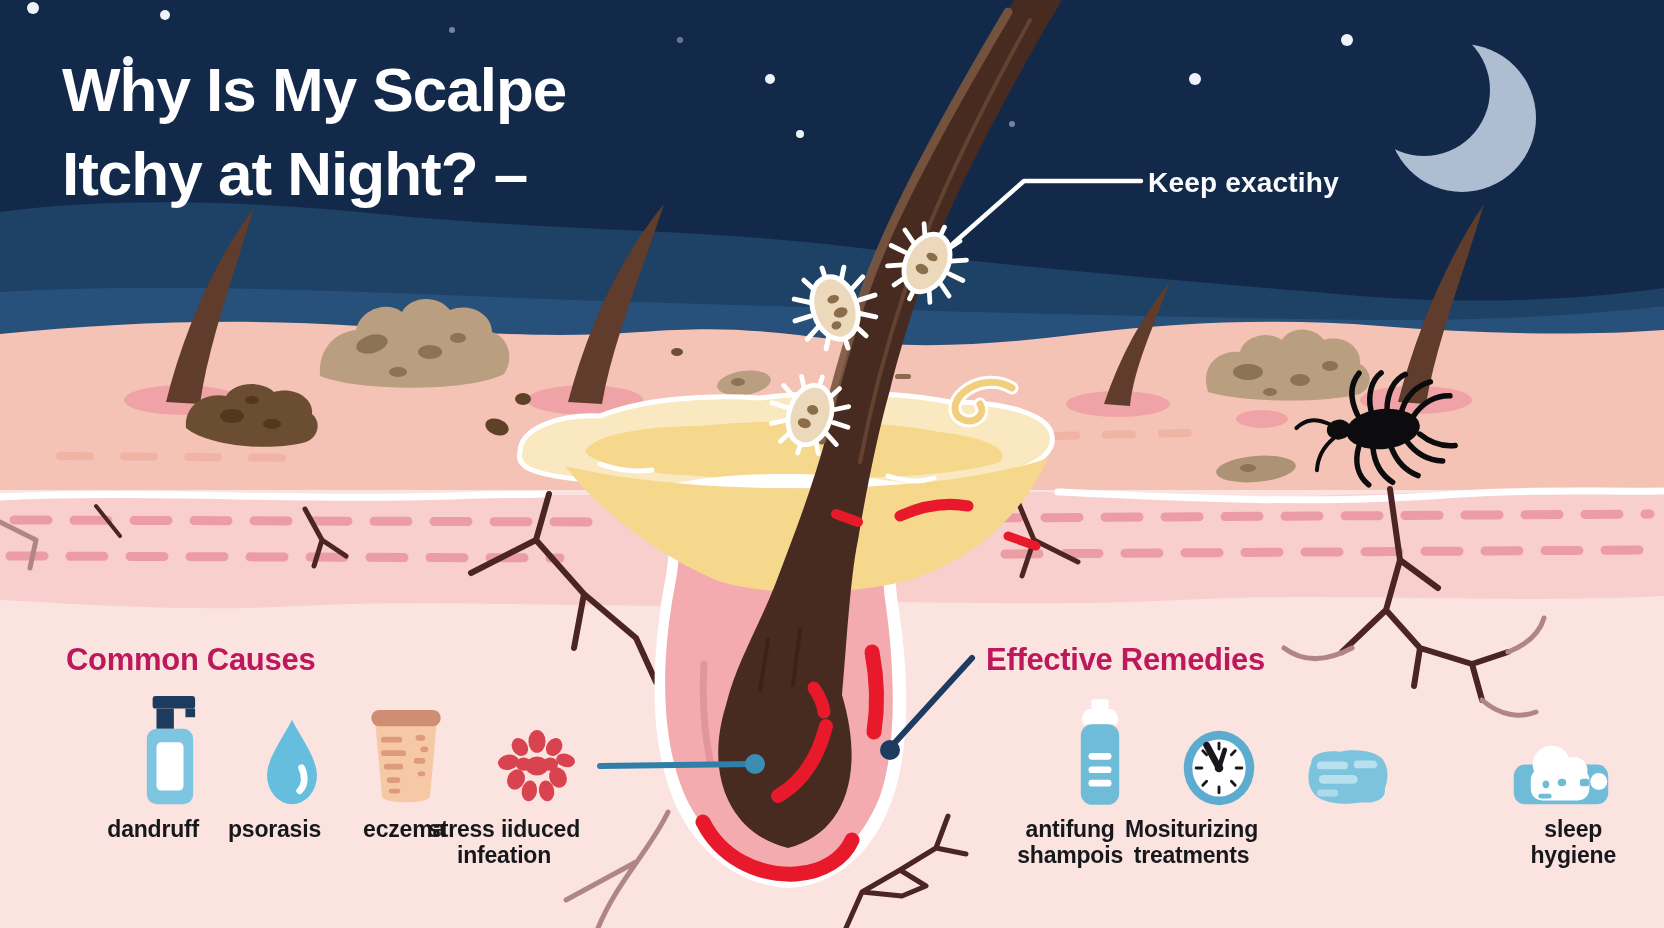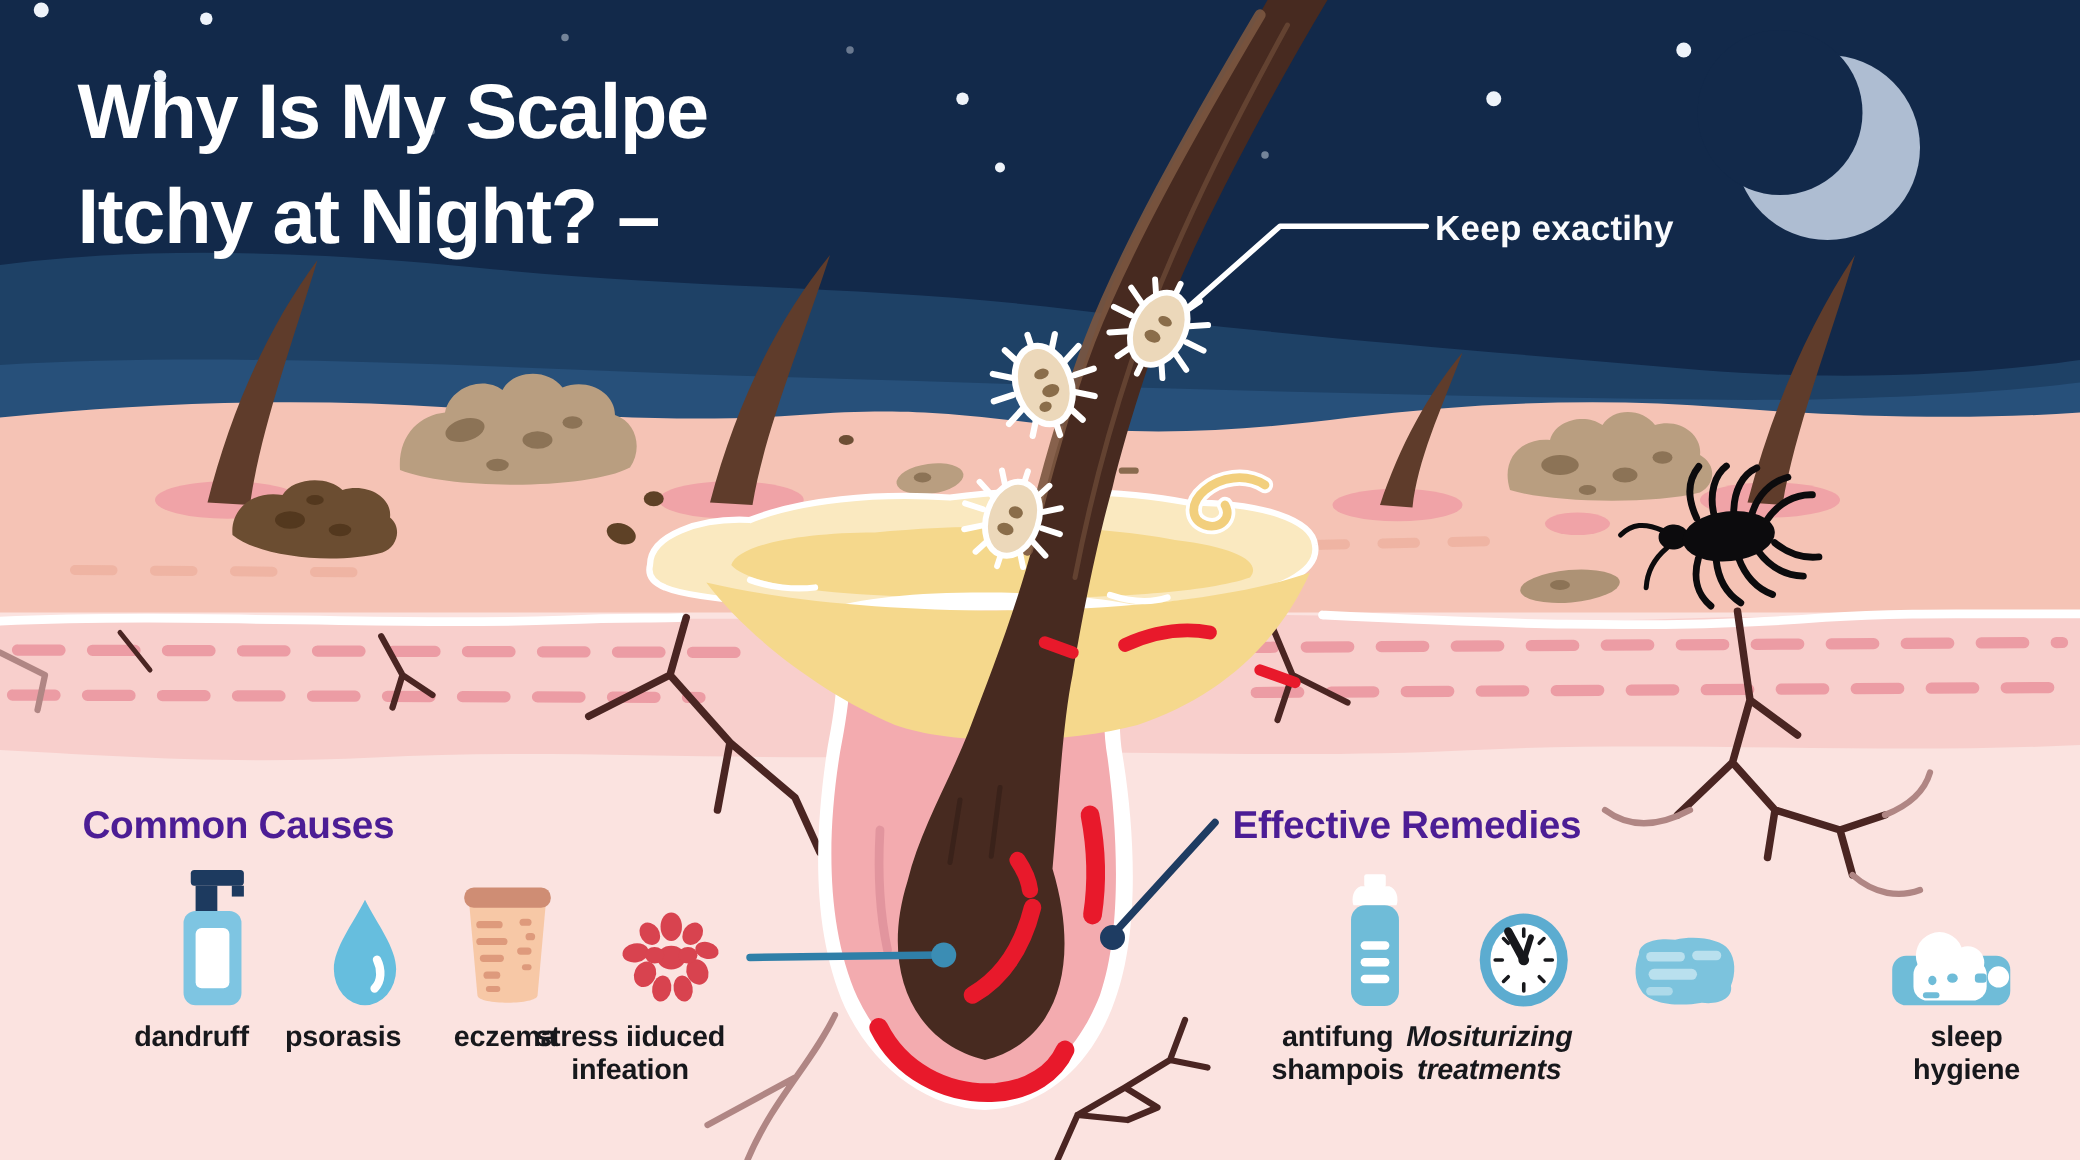--- a/index.html
+++ b/index.html
@@ -12,39 +12,39 @@
   svg path{stroke-linecap:round;stroke-linejoin:round;}
   .title{
     position:absolute;left:62px;top:48px;color:#ffffff;
     font-size:62px;font-weight:bold;line-height:84px;letter-spacing:-1px;
   }
   .keep-label{
     position:absolute;left:1148px;top:167px;color:#fafbfd;
     font-size:28px;font-weight:600;letter-spacing:0.2px;
   }
   .sec-heading{
-    position:absolute;font-size:31px;font-weight:bold;color:#4c1d95;letter-spacing:-0.3px;
+    position:absolute;font-size:31px;font-weight:bold;color:#be185d;letter-spacing:-0.3px;
   }
   .sec-heading.causes{left:66px;top:642px;}
   .sec-heading.remedies{left:986px;top:642px;}
   .item{
     position:absolute;top:696px;width:176px;
     display:flex;flex-direction:column;align-items:flex-end;
   }
   .icon-wrap{height:112px;display:flex;align-items:flex-end;justify-content:center;}
   .item-label{
     margin-top:8px;font-size:23px;font-weight:bold;color:#17181c;
     text-align:center;white-space:pre-line;line-height:26px;letter-spacing:-0.2px;
   }
   .item.i-dandruff{left:23px;}
   .item.i-psorasis{left:145px;}
   .item.i-eczema{left:269px;}
   .item.i-stress{left:404px;}
   .item.i-antifung{left:947px;}
-  .item.i-moist{left:1082px;font-style:italic;}
+  .item.i-moist{left:1082px;}
   .item.i-cool{left:1215px;}
   .item.i-sleep{left:1440px;}
 </style>
 </head>
 <body>
 
 <div class="stage">
 
 <svg class="bg" width="1664" height="928" viewBox="0 0 1664 928">
 

